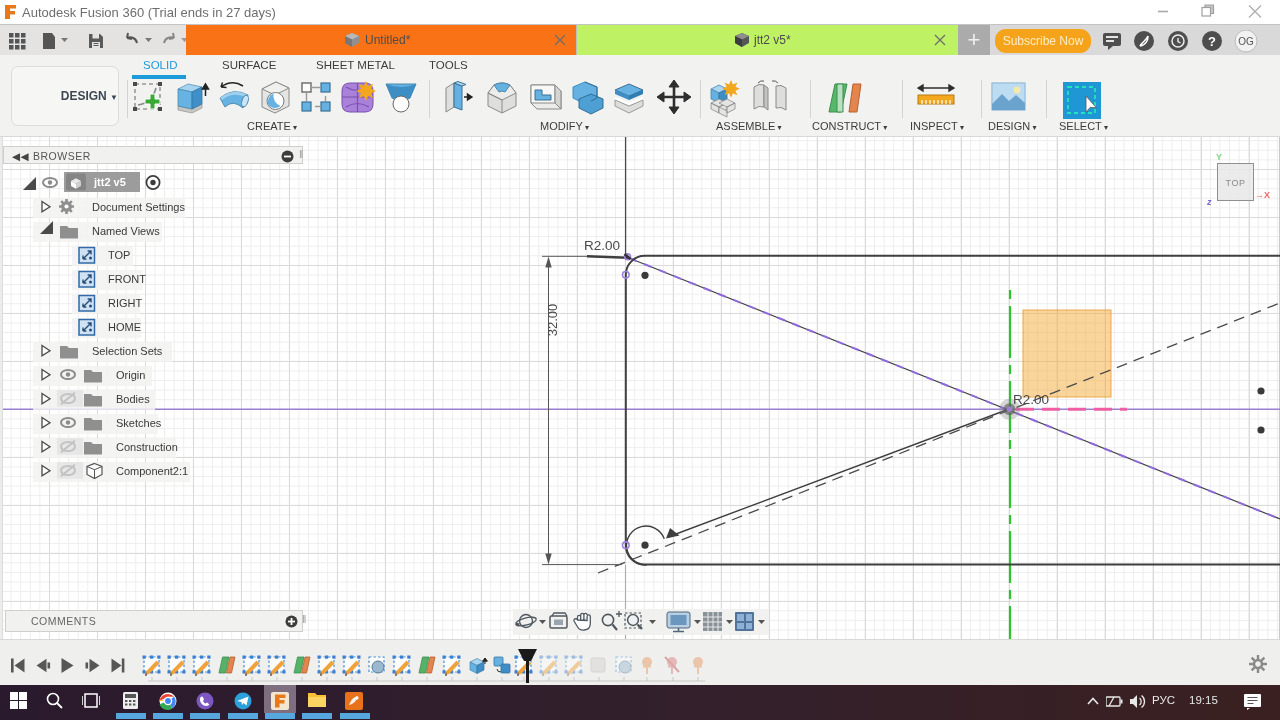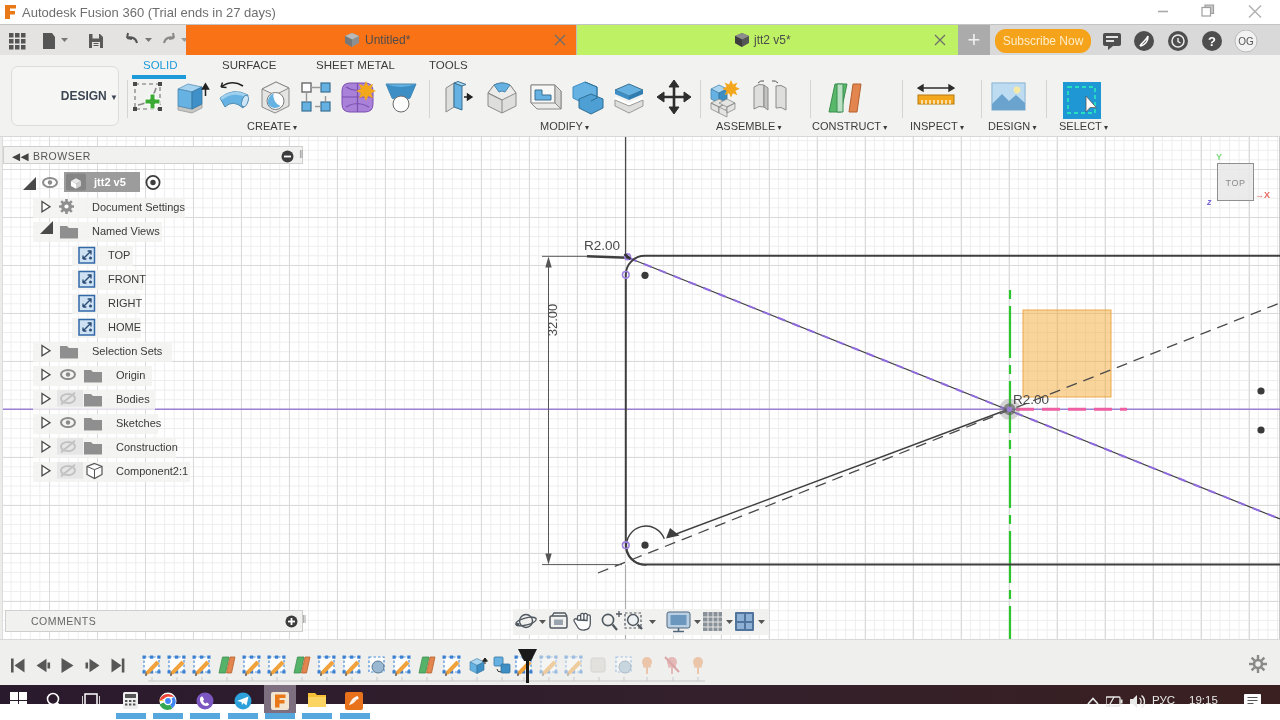--- a/index.html
+++ b/index.html
@@ -28,21 +28,21 @@
 
 #bheader{position:absolute;left:3px;top:9px;width:300px;height:18px;background:#f1f1f0;border:1px solid #cfcfcf;font-size:10.5px;color:#555;letter-spacing:.5px}
 #comments{position:absolute;left:5px;top:473px;width:298px;height:22px;background:#f1f1f0;border:1px solid #cfcfcf;font-size:10.5px;color:#666;letter-spacing:.5px}
 
 #vcube{position:absolute;left:1217px;top:26px;width:37px;height:38px;background:rgba(232,232,232,.85);border:1px solid #8f8f8f;color:#8a8a8a;font-size:9px;text-align:center;line-height:38px;letter-spacing:.5px}
 
 #navbar{position:absolute;left:513px;top:472px;width:256px;height:26px;background:rgba(240,240,239,.93)}
 
 #timeline{position:absolute;left:0;top:639px;width:1280px;height:46px;background:#efefee;border-top:1px solid #d8d8d8}
 
-#taskbar{position:absolute;left:0;top:685px;width:1280px;height:19px;background:linear-gradient(to right,#2a1a2d,#33202c 55%,#3a2020)}
+#taskbar{position:absolute;left:0;top:685px;width:1280px;height:35px;background:linear-gradient(to right,#2a1a2d,#33202c 55%,#3a2020)}
 .tbicon{position:absolute;top:7px}
 .bluebar{position:absolute;top:28px;height:5.5px;width:30px;background:#55a7dd}
 .trtxt{position:absolute;color:#e8e8e8;font-size:11.5px;top:9px}
 </style></head><body>
 
 <div id="titlebar">
   <svg class="abs" style="left:3px;top:4px" width="16" height="16" viewBox="0 0 16 16">
       <path d="M2 1 L13 1 L13 4.5 L7 4.5 L7 7 L12 7 L12 10.5 L7 10.5 L7 15 L2 15 Z" fill="#e87818"></path>
     </svg>
   <span class="ttl">Autodesk Fusion 360 (Trial ends in 27 days)</span>

